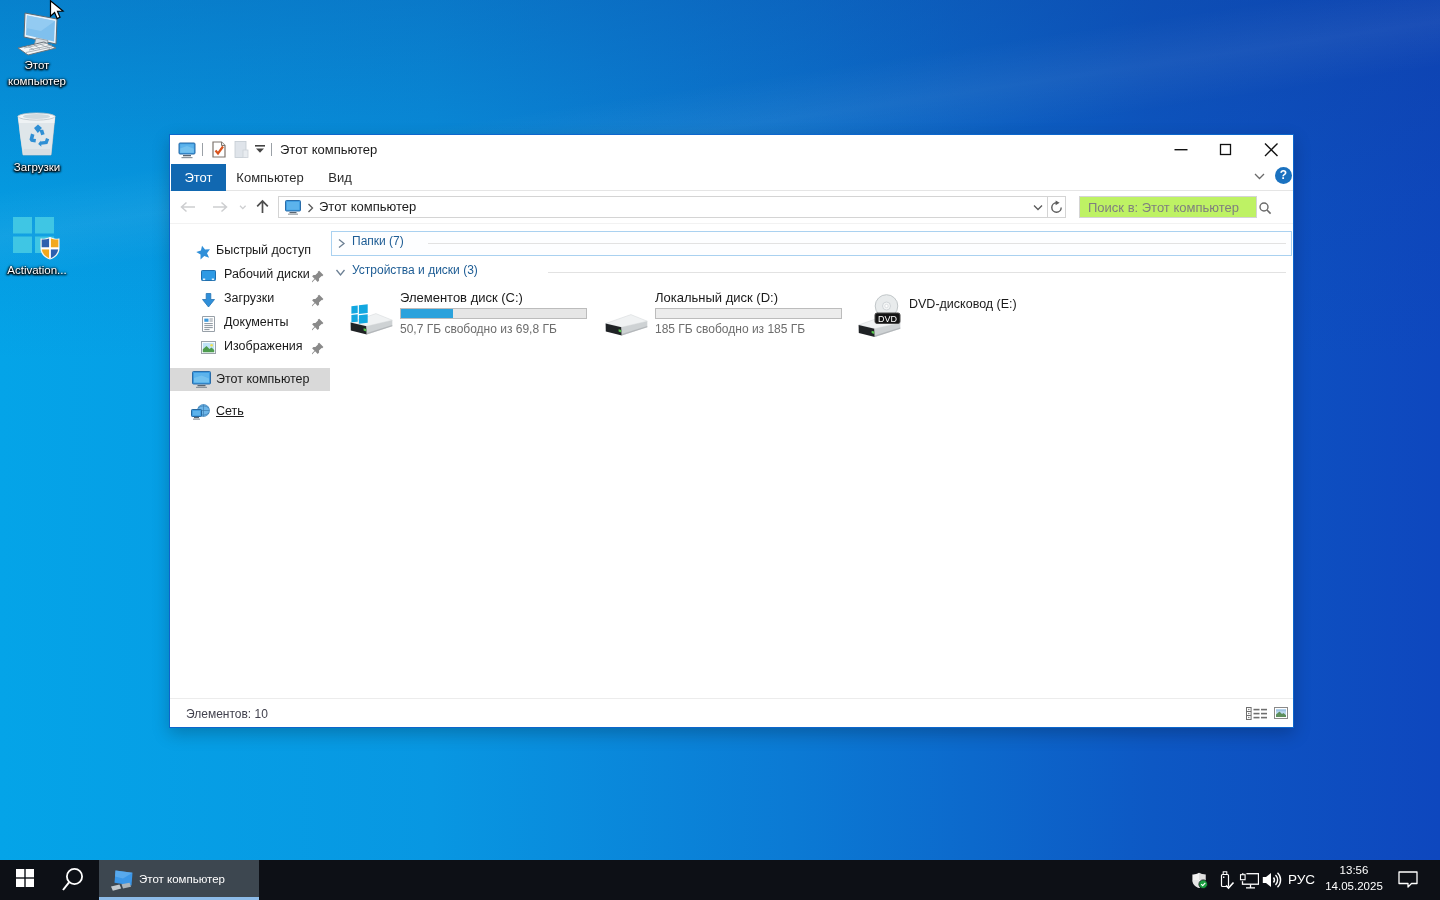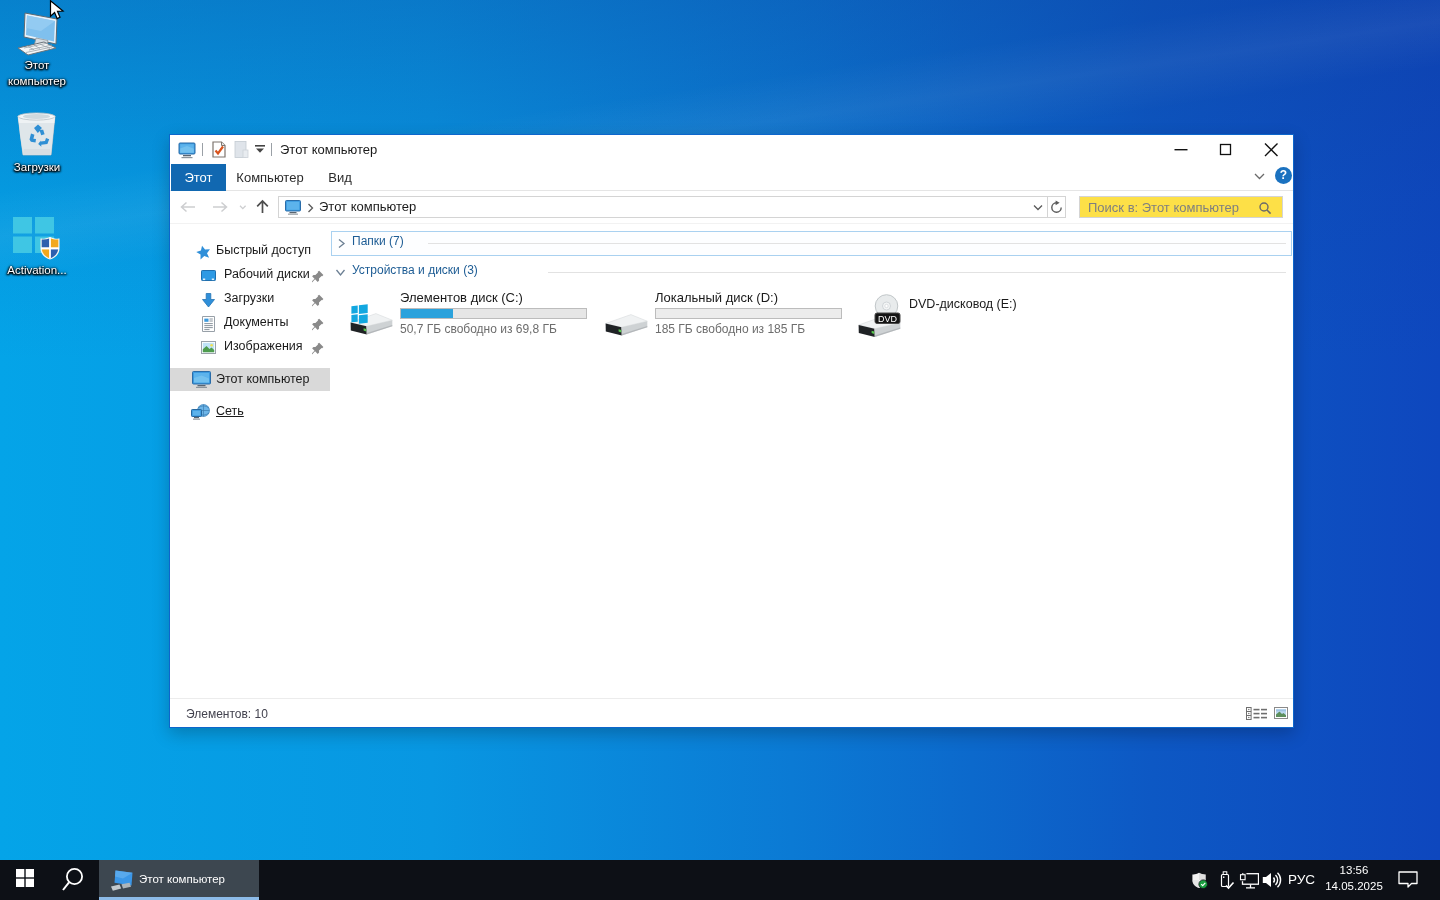--- a/index.html
+++ b/index.html
@@ -179,21 +179,21 @@
         </svg>
       </div>
 
       <div class="abs" style="left:878px; top:5px; width:18px; height:22px; border:1px solid #d4d4d4; border-left:none; background:#fff;">
         <svg class="abs" style="left:1px; top:3px;" width="15" height="15" viewBox="0 0 15 15">
           <path d="M12.2,7.5 A4.7,4.7 0 1 1 7.5,2.8" stroke="#5a5a5a" stroke-width="1.4" fill="none"></path>
           <polygon points="6.6,0.4 10.6,2.8 6.6,5.2" fill="#5a5a5a"></polygon>
         </svg>
       </div>
 
-      <div class="abs" style="left:909px; top:5px; width:204px; height:22px; border:1px solid #d4d4d4; background:#fde047;">
+      <div class="abs" style="left:909px; top:5px; width:178px; height:22px; border:1px solid #d4d4d4; background:#bef264;">
         <div class="abs" style="left:8px; top:3px; font-size:13px; color:#7f7f7f;">Поиск в: Этот компьютер</div>
         <svg class="abs" style="left:178px; top:4px;" width="14" height="14" viewBox="0 0 14 14">
           <circle cx="6" cy="6" r="4" stroke="#6a6a6a" stroke-width="1.4" fill="none"></circle>
           <path d="M9,9 L12.6,12.6" stroke="#6a6a6a" stroke-width="1.6"></path>
         </svg>
       </div>
     </div>
     <div id="content">
 
       <div id="sidebar" class="abs" style="left:0; top:0; width:160px; height:100%;">

